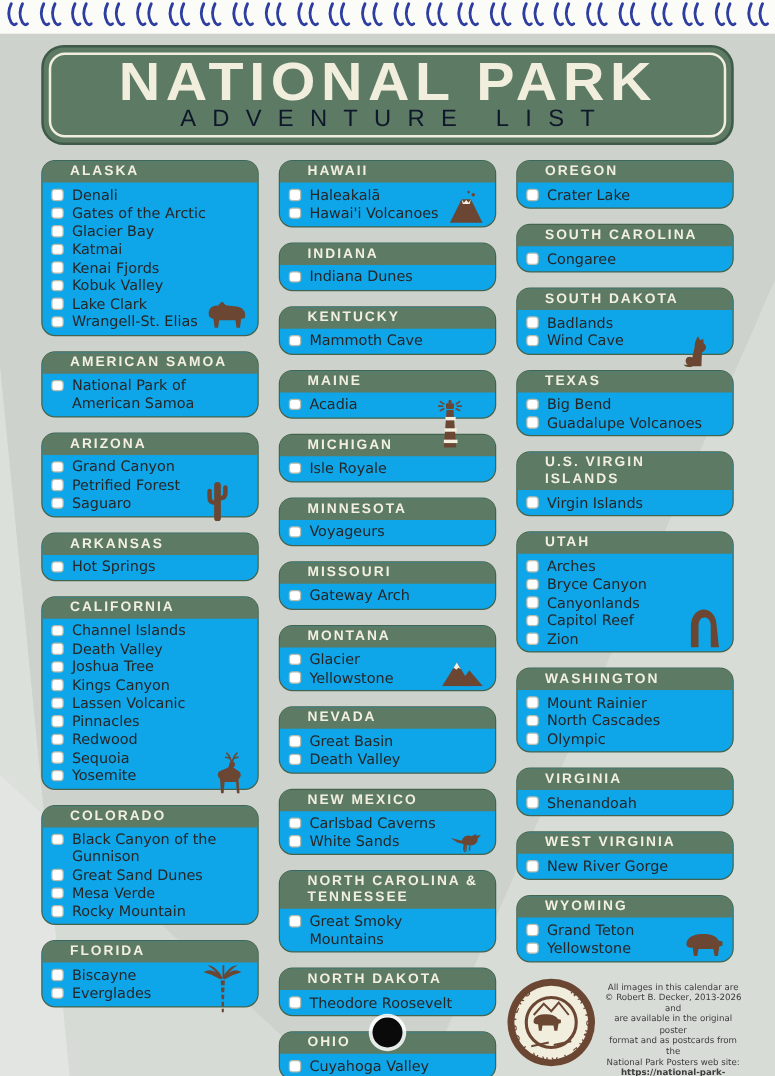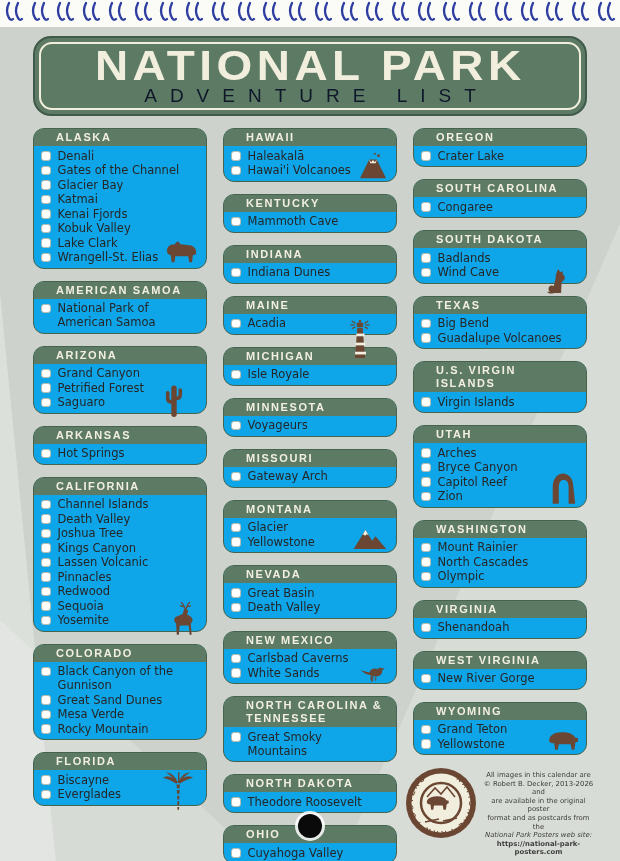--- a/index.html
+++ b/index.html
@@ -116,21 +116,21 @@
     display:flex; align-items:flex-start; gap:5px;
     width:190px; margin-left:-8px; margin-top:0px;
   }
   .logo { flex:0 0 auto; width:72px; height:72px; }
   .credits {
     flex:1;
     padding-top:4px;
     font-size:6.9px; line-height:8.6px;
     color:#3d3d3d; text-align:center;
   }
-  .credits .it { font-style:italic; }
+  .credits .it { }
   .credits .url { font-weight:bold; }
 
   
   .binding-hole {
     position:absolute;
     left:298px; top:814px;
     width:24px; height:24px;
     background:#0a0a0a;
     border-radius:50%;
     box-shadow:0 0 0 3px rgba(255,255,255,.85);
@@ -253,21 +253,21 @@
     <div class="col">
       <div class="card">
         <div class="card-header">ALASKA</div>
         <div class="card-body">
           <div class="park-row">
             <span class="checkbox"></span>
             <span class="park-label">Denali</span>
           </div>
           <div class="park-row">
             <span class="checkbox"></span>
-            <span class="park-label">Gates of the Channel</span>
+            <span class="park-label">Gates of the Arctic</span>
           </div>
           <div class="park-row">
             <span class="checkbox"></span>
             <span class="park-label">Glacier Bay</span>
           </div>
           <div class="park-row">
             <span class="checkbox"></span>
             <span class="park-label">Katmai</span>
           </div>
           <div class="park-row">
@@ -457,34 +457,34 @@
         <span class="card-icon icon-volcano">
           <svg width="32" height="28" viewBox="0 0 34 30">
             <path fill="#6b4733" d="M13,8 L21,8 L31,28 L3,28 Z"></path>
             <path fill="#f5f1e2" d="M13,8 L15,11 L17,8.5 L19,11 L21,8 L20,12 L14,12 Z"></path>
             <circle fill="#6b4733" cx="23" cy="4" r="1.5"></circle>
             <circle fill="#6b4733" cx="19" cy="1.8" r="1.1"></circle>
           </svg>
         </span>
       </div>
       <div class="card">
+        <div class="card-header">INDIANA</div>
+        <div class="card-body">
+          <div class="park-row">
+            <span class="checkbox"></span>
+            <span class="park-label">Indiana Dunes</span>
+          </div>
+        </div>
+      </div>
+      <div class="card">
         <div class="card-header">KENTUCKY</div>
         <div class="card-body">
           <div class="park-row">
             <span class="checkbox"></span>
             <span class="park-label">Mammoth Cave</span>
-          </div>
-        </div>
-      </div>
-      <div class="card">
-        <div class="card-header">INDIANA</div>
-        <div class="card-body">
-          <div class="park-row">
-            <span class="checkbox"></span>
-            <span class="park-label">Indiana Dunes</span>
           </div>
         </div>
       </div>
       <div class="card">
         <div class="card-header">MAINE</div>
         <div class="card-body">
           <div class="park-row">
             <span class="checkbox"></span>
             <span class="park-label">Acadia</span>
           </div>
@@ -685,20 +685,24 @@
       <div class="card">
         <div class="card-header">UTAH</div>
         <div class="card-body">
           <div class="park-row">
             <span class="checkbox"></span>
             <span class="park-label">Arches</span>
           </div>
           <div class="park-row">
             <span class="checkbox"></span>
             <span class="park-label">Bryce Canyon</span>
+          </div>
+          <div class="park-row">
+            <span class="checkbox"></span>
+            <span class="park-label">Canyonlands</span>
           </div>
           <div class="park-row">
             <span class="checkbox"></span>
             <span class="park-label">Capitol Reef</span>
           </div>
           <div class="park-row">
             <span class="checkbox"></span>
             <span class="park-label">Zion</span>
           </div>
         </div>

